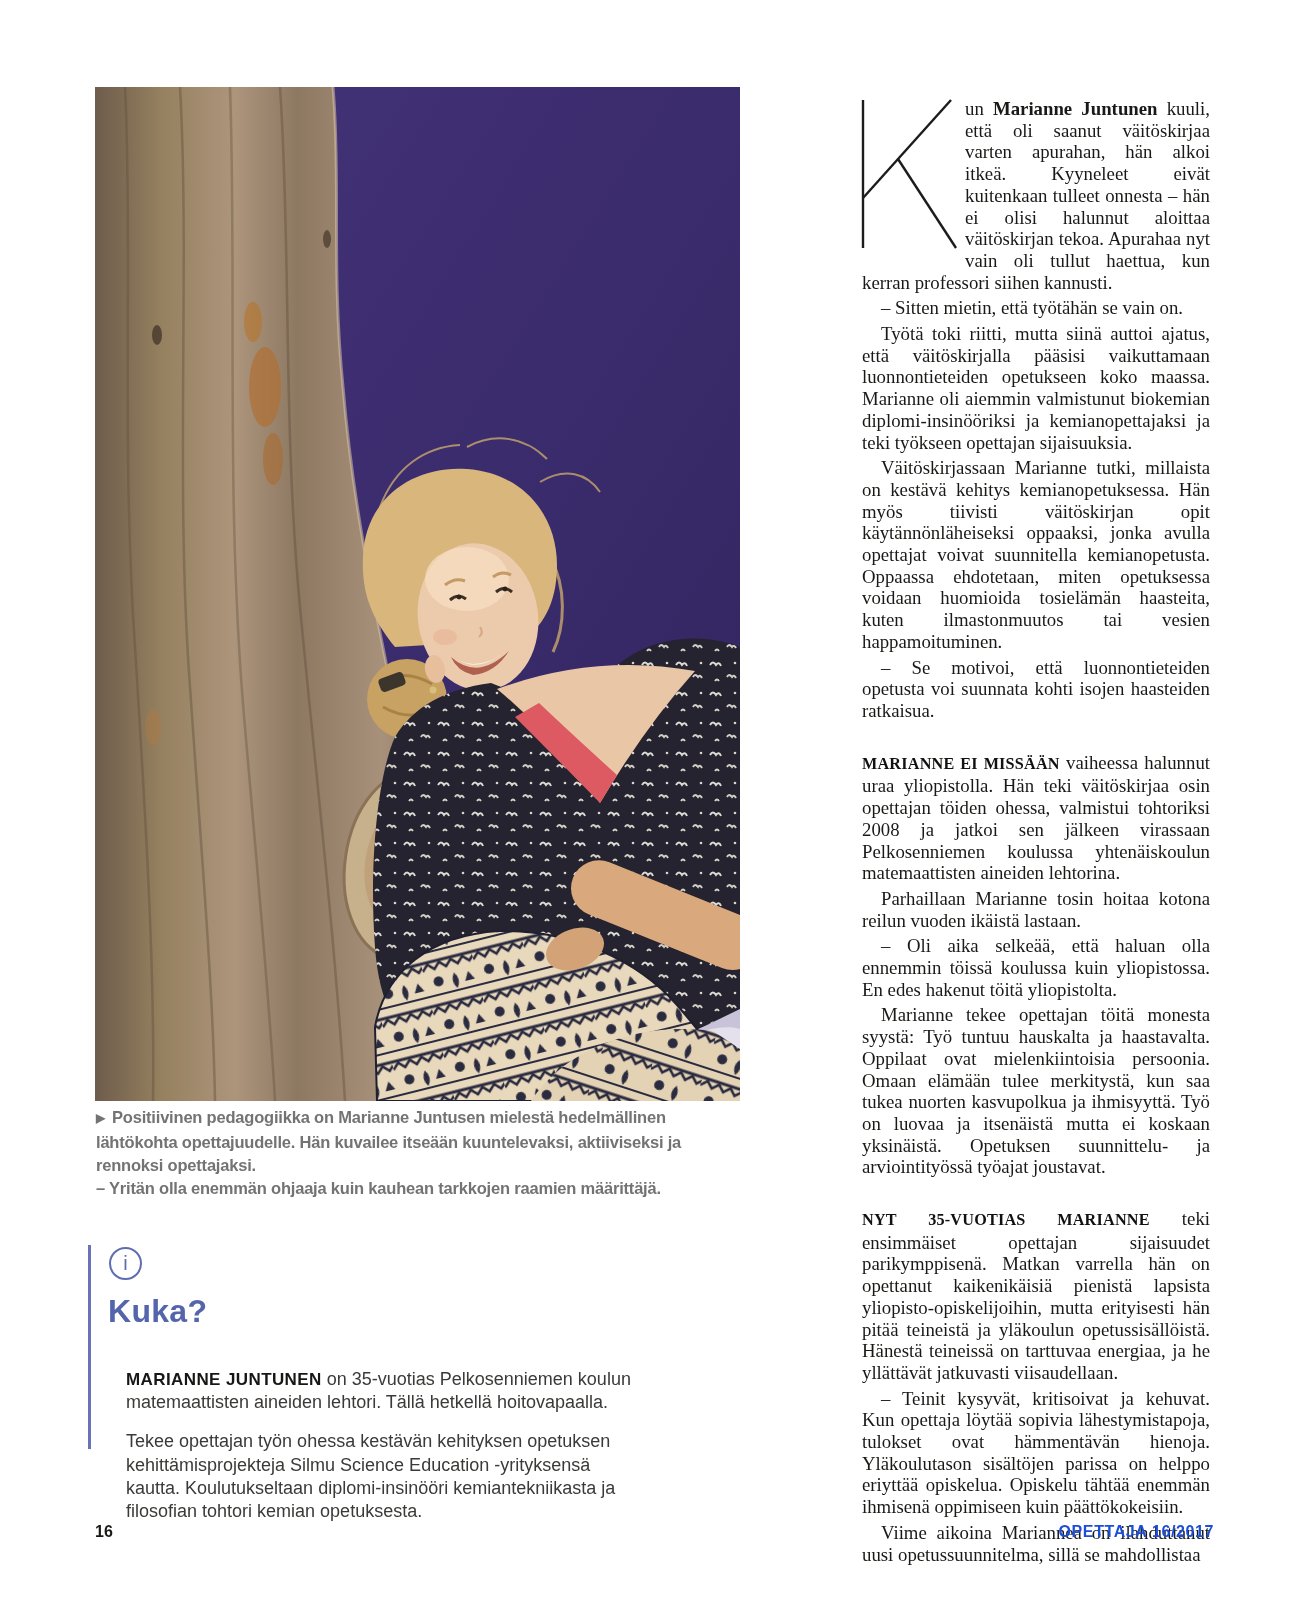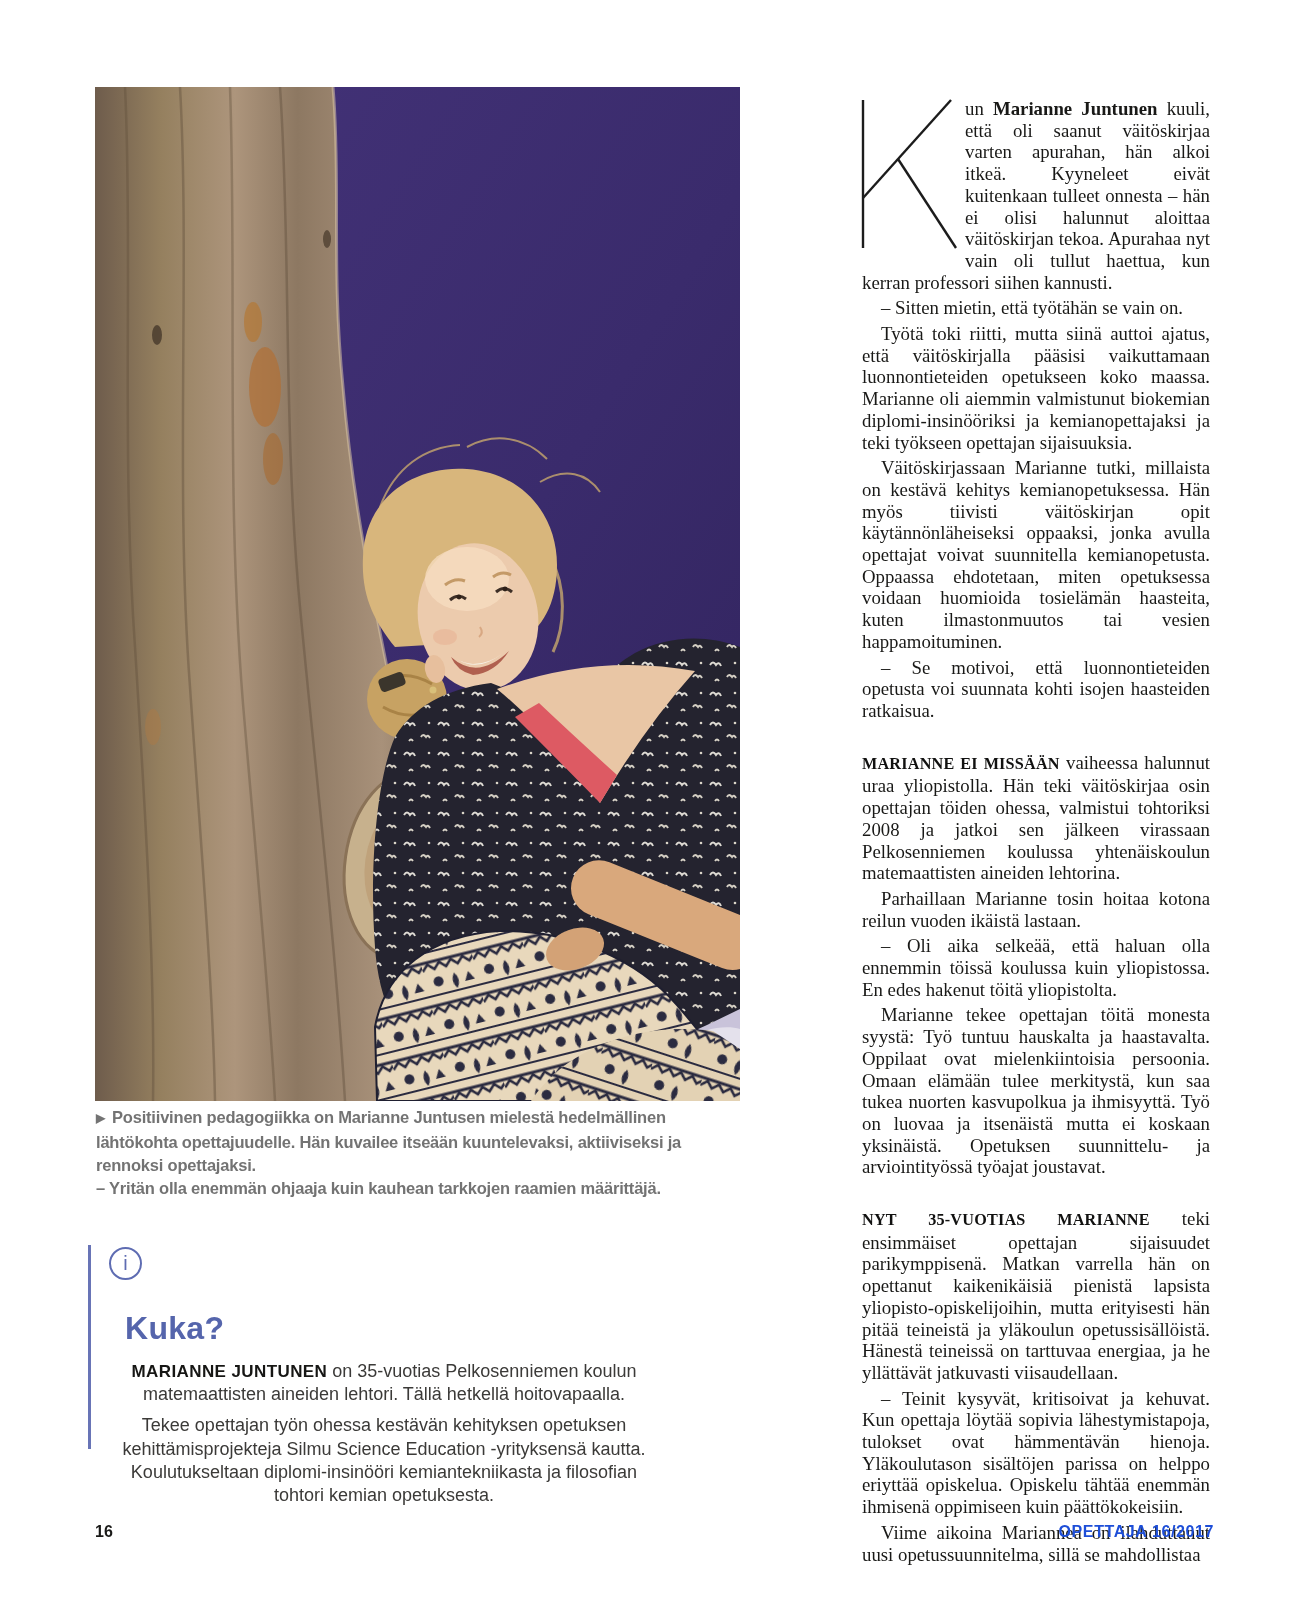--- a/index.html
+++ b/index.html
@@ -12,24 +12,24 @@
 
   
   .caption{position:absolute;left:96px;top:1106px;width:655px;font-weight:bold;
            font-size:16.5px;line-height:23px;letter-spacing:-0.2px;color:#737373;}
   .caption .arrow{display:inline-block;font-size:12px;margin-right:7px;transform:translateY(-1px);}
 
   
   .ib-rule{position:absolute;left:88px;top:1245px;width:3px;height:204px;background:#6874b6;}
   .info-icon{position:absolute;left:109px;top:1247px;width:29px;height:29px;border:2.5px solid #5e6cb2;
              border-radius:50%;color:#5e6cb2;text-align:center;font-size:20px;line-height:28px;}
-  .kuka{position:absolute;left:108px;top:1293px;margin:17px;font-size:32px;font-weight:bold;
+  .kuka{position:absolute;left:108px;top:1293px;margin:0;font-size:32px;font-weight:bold;
         color:#5565ac;letter-spacing:0.3px;}
   .ibody{position:absolute;left:110px;top:1352px;width:548px;font-size:18px;line-height:23.2px;color:#3b3a38;}
-  .ibody p{margin:8px;text-align:center;}
+  .ibody p{margin:16px;}
   .ilead{font-weight:bold;color:#161614;font-size:17px;letter-spacing:0.4px;}
 
   
   .article{position:absolute;left:858px;top:94px;width:356px;font-family:"Liberation Serif",serif;
            font-size:18.8px;line-height:21.7px;text-align:justify;color:#191917;}
   .para{margin:4px;text-indent:19px;}
   .para.dropcap,.para.section{text-indent:0;}
   .para.section{margin-top:30px;}
   .lead-caps{font-family:Liberation Serif, serif;font-weight:bold;font-size:16.2px;
              letter-spacing:0.2px;color:#111110;}

